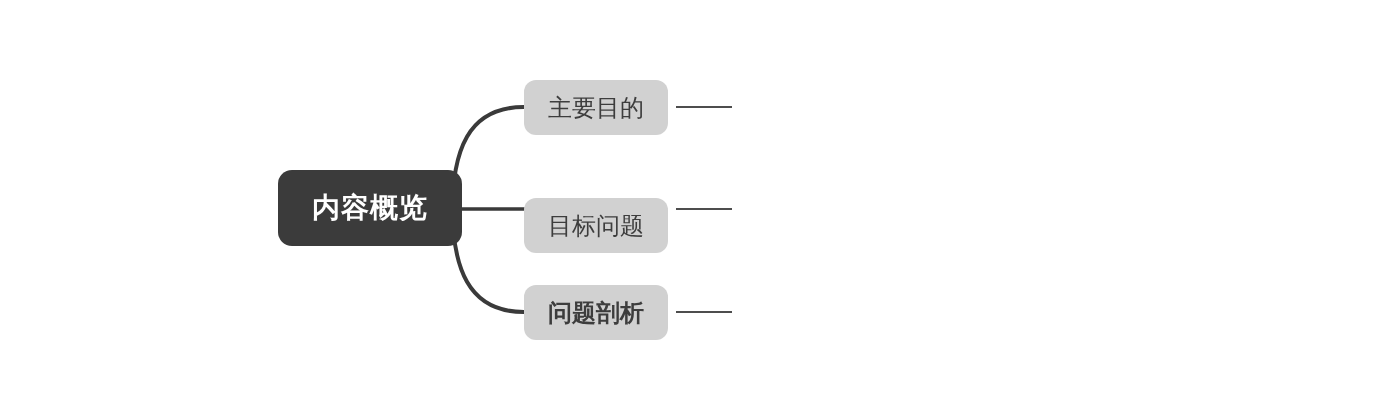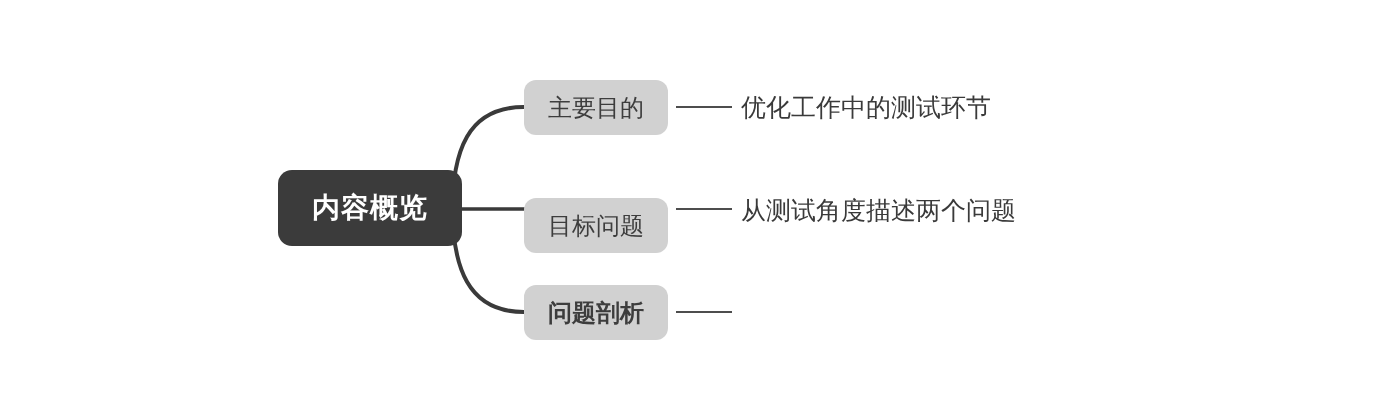--- a/index.html
+++ b/index.html
@@ -85,16 +85,14 @@
     <path d="M 676 209 L 732 209" fill="none" stroke="#4d4d4d" stroke-width="2"></path>
     <path d="M 676 312 L 732 312" fill="none" stroke="#4d4d4d" stroke-width="2"></path>
   </svg>
 
   <div class="node root-node">内容概览</div>
 
   <div class="node branch-node b0">主要目的</div>
   <div class="node branch-node b1">目标问题</div>
   <div class="node branch-node b2">问题剖析</div>
 
-  <div class="note-text n0">优化工作中的测试环节</div>
-  <div class="note-text n1">从测试角度描述两个问题</div>
 
 </div>
 
 </body></html>

